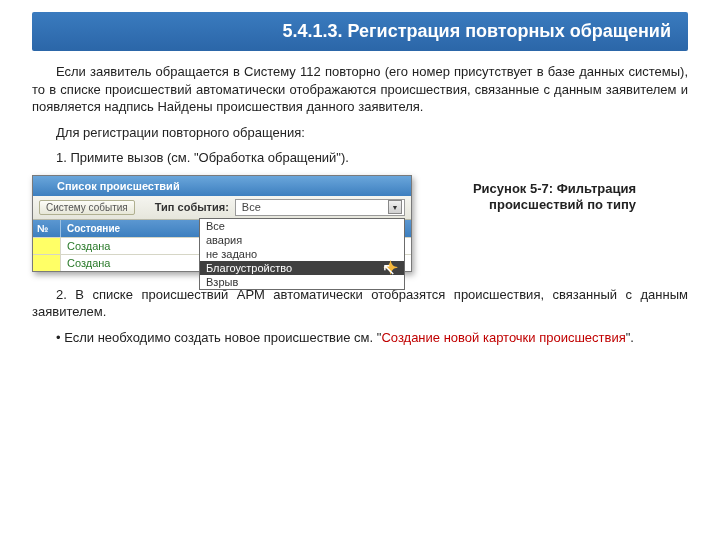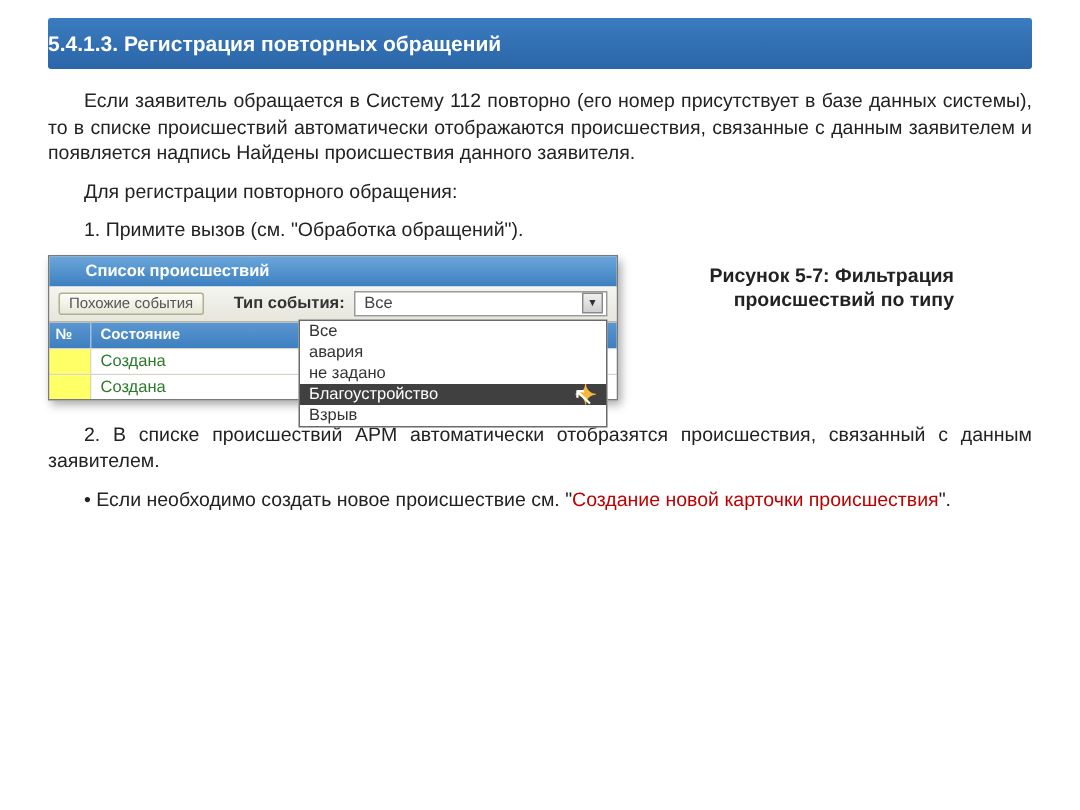--- a/index.html
+++ b/index.html
@@ -11,23 +11,23 @@
     font-size: 13px;
     color: #222;
     background: #fff;
     overflow: hidden;
   }
   .page { padding: 12px 32px 0 32px; }
   .title-bar {
     background: linear-gradient(#3a7bbf, #2b66a8);
     color: #fff;
     font-weight: bold;
-    font-size: 14px;
-    padding: 9px 0;
-    text-align: left;
+    font-size: 18px;
+    padding: 9px 17px;
+    text-align: right;
     border-radius: 2px;
     margin-bottom: 12px;
   }
   .para { margin: 8px 0; line-height: 1.35; font-weight: normal; }
   .justify { text-align: justify; }
   .indent { text-indent: 24px; }
 
   .fig-wrap { display: flex; align-items: flex-start; margin: 8px 0 14px 0; }
   .caption { font-weight: bold; font-size: 13px; margin-left: 24px; width: 200px; line-height: 1.25; padding-top: 6px; text-align: right; }
 
@@ -135,21 +135,21 @@
   <div class="title-bar">5.4.1.3. Регистрация повторных обращений</div>
 
   <div class="para justify indent">Если заявитель обращается в Систему 112 повторно (его номер присутствует в базе данных системы), то в списке происшествий автоматически отображаются происшествия, связанные с данным заявителем и появляется надпись Найдены происшествия данного заявителя.</div>
   <div class="para indent">Для регистрации повторного обращения:</div>
   <div class="para indent">1. Примите вызов (см. "Обработка обращений").</div>
 
   <div class="fig-wrap">
     <div class="screenshot">
       <div class="ss-header">Список происшествий</div>
       <div class="ss-filter-row">
-        <span class="btn-similar">Похожие события</span>
+        <span class="btn-similar">Систему события</span>
         <span class="filter-label">Тип события:</span>
         <div class="dropdown-sel">
           <span>Все</span>
           <span class="dd-arrow">▼</span>
         </div>
         <div class="dd-list">
           <div class="dd-item">Все</div>
           <div class="dd-item">авария</div>
           <div class="dd-item">не задано</div>
           <div class="dd-item sel">

